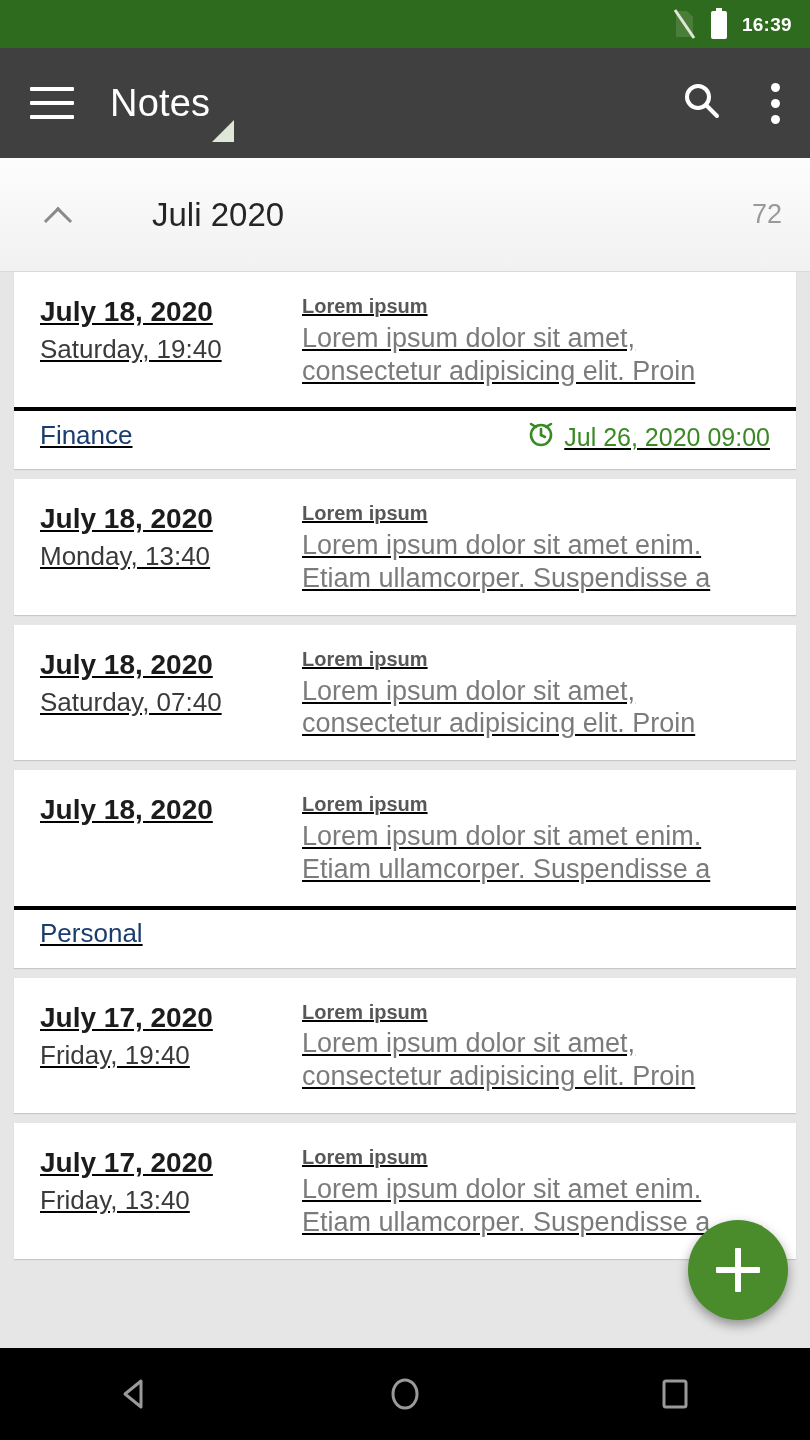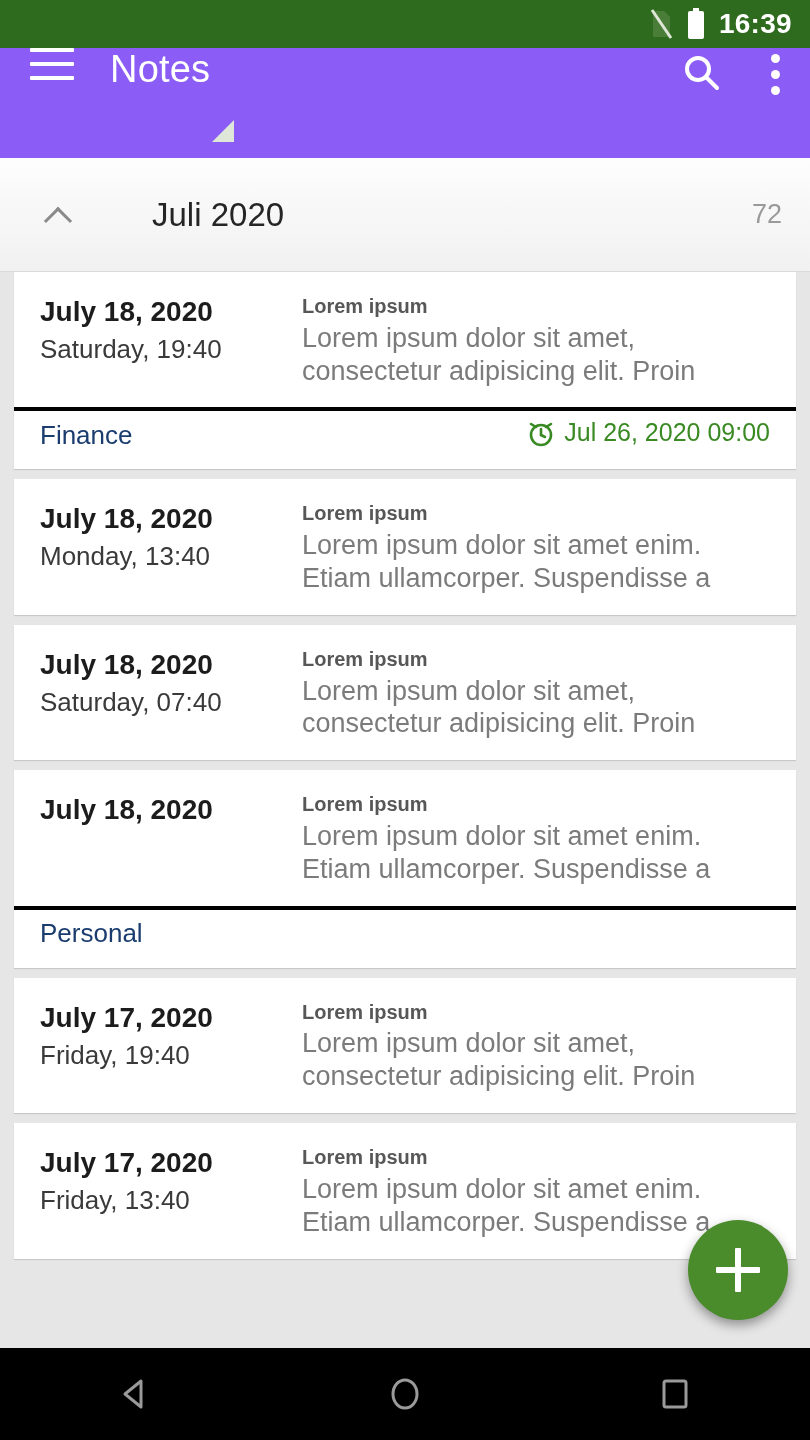--- a/index.html
+++ b/index.html
@@ -12,28 +12,28 @@
   .screen { position: relative; width: 810px; height: 1440px; background: #e6e6e6; }
 
   
   .statusbar {
     height: 48px; background: #2e6b1e;
     display: flex; align-items: center; justify-content: flex-end;
     padding-right: 18px; gap: 14px;
   }
   .sb-icon { display: flex; align-items: center; }
   .sb-time {
-    color: #ffffff; font-size: 28px; font-weight: bold;
+    color: #ffffff; font-size: 19px; font-weight: bold;
     letter-spacing: 0.3px; line-height: 1;
   }
 
   
   .toolbar {
-    height: 110px; background: #8b5cf6;
-    display: flex; align-items: flex-start; position: relative;
+    height: 110px; background: #404040;
+    display: flex; align-items: center; position: relative;
     padding: 0 24px 0 30px;
   }
   .hamburger { width: 44px; height: 32px; display: flex; flex-direction: column;
                justify-content: space-between; cursor: pointer; }
   .hamburger span { display: block; height: 4px; background: #fff; border-radius: 1px; }
   .app-title {
     color: #ffffff; font-size: 38px; margin-left: 36px;
     font-weight: normal; letter-spacing: 0.2px;
   }
   .title-corner {
@@ -60,37 +60,38 @@
     transform: rotate(45deg);
   }
   .month-label { font-size: 33px; color: #252525; margin-left: 50px; }
   .month-count { margin-left: auto; font-size: 27px; color: #9a9a9a; }
 
   
   .list { position: absolute; top: 272px; left: 0; right: 0; bottom: 92px; overflow: hidden; }
   .card {
     background: #ffffff; margin: 0 14px 10px 14px;
     box-shadow: 0 1px 1px rgba(0,0,0,0.13);
+    text-decoration: underline;
   }
   .card-body { display: flex; padding: 22px 26px 20px 26px; }
   .col-date { width: 262px; flex: none; }
   .note-date { font-size: 28px; font-weight: bold; color: #1c1c1c; line-height: 1.25; }
   .note-day  { font-size: 26px; color: #3a3a3a; line-height: 1.32; margin-top: 3px; }
   .col-text { flex: 1; min-width: 0; }
   .note-title { font-size: 20px; font-weight: bold; color: #575757; line-height: 1.28; }
   .note-preview {
     font-size: 27px; color: #7b7b7b; line-height: 1.22; margin-top: 2px;
     white-space: pre-line;
   }
   .card-footer {
     display: flex; align-items: center; border-top: 4px solid #000000;
     padding: 6px 26px 16px 26px; min-height: 62px;
   }
   .category { font-size: 26px; color: #1a3c6e; }
-  .footer-right { margin-left: auto; display: flex; align-items: flex-start; gap: 8px; }
+  .footer-right { margin-left: auto; display: flex; align-items: flex-end; gap: 8px; }
   .reminder { font-size: 25px; color: #3a8a24; }
   .star { font-size: 34px; color: #f7a91b; line-height: 1; }
 
   
   .fab {
     position: absolute; right: 22px; bottom: 120px;
     width: 100px; height: 100px; border-radius: 50%;
     background: #4a8b2c; box-shadow: 0 5px 12px rgba(0,0,0,0.38);
     display: flex; align-items: center; justify-content: center; cursor: pointer;
   }

